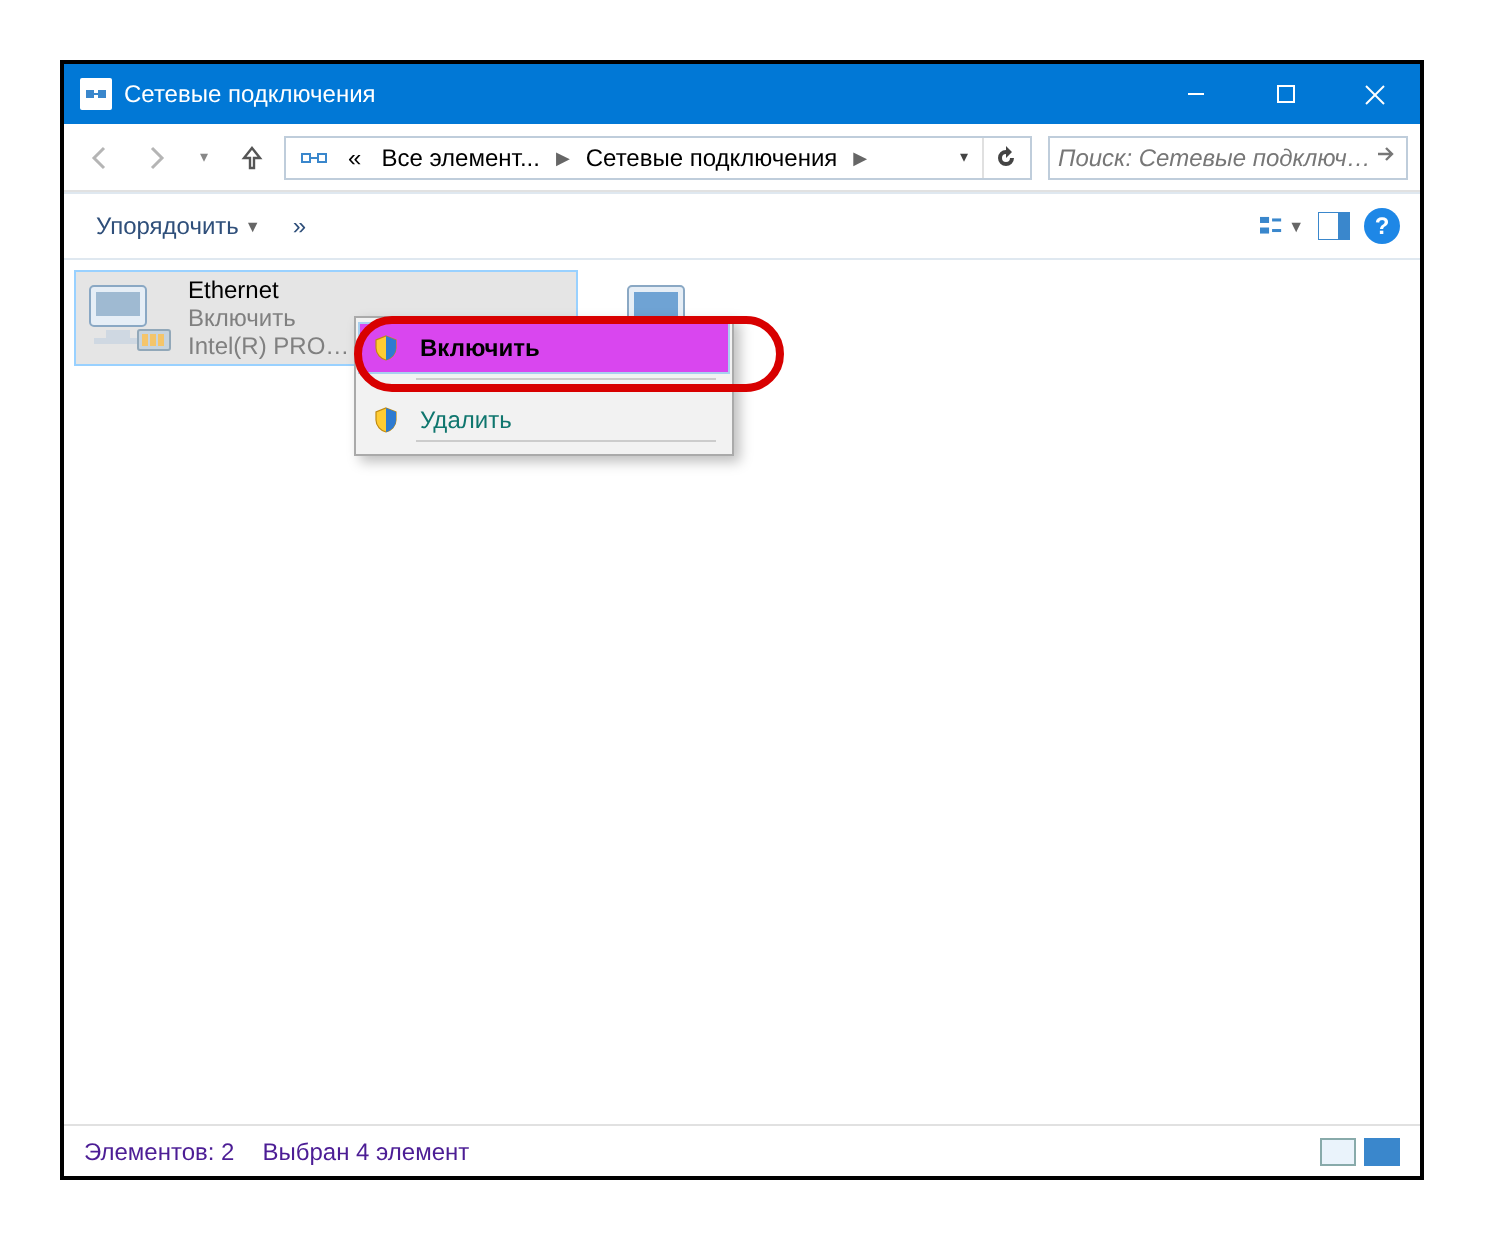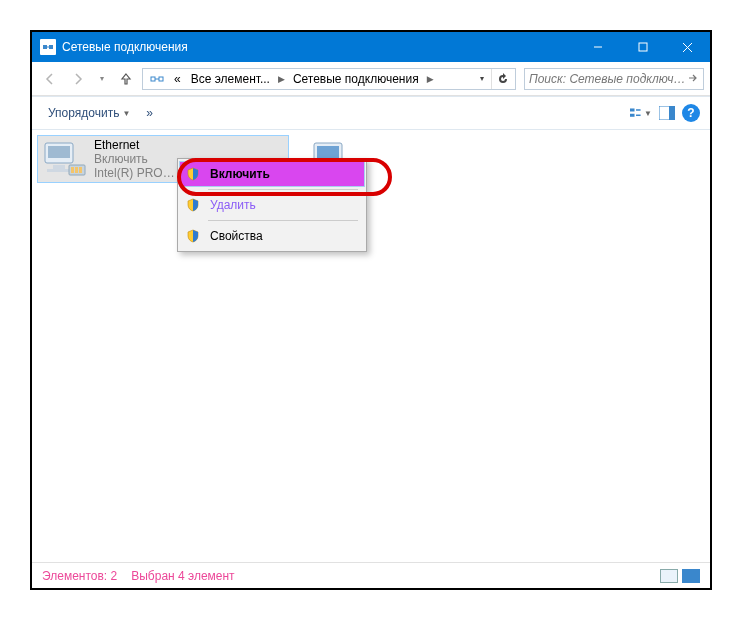--- a/index.html
+++ b/index.html
@@ -151,21 +151,21 @@
     padding: 3px 2px;
     font-size: 12px;
   }
   .cm-item {
     display: flex; align-items: center;
     height: 24px;
     padding: 0 8px 0 4px;
     gap: 8px;
   }
   .cm-item.hover { background: #d946ef; outline: 1px solid #a8d0ef; }
-  .cm-item.disabled { color: #8b5cf6; }
+  .cm-item.disabled { color: #0f766e; align-items: flex-end; }
   .cm-icon { width: 18px; display: flex; justify-content: center; }
   .cm-sep { height: 1px; background: #ccc; margin: 3px 6px 3px 28px; }
   .cm-label { font-weight: normal; }
   .cm-item.hover .cm-label { font-weight: 600; }
   
   .red-ring {
     position: absolute;
     left: 145px; top: 126px;
     width: 215px; height: 38px;
     border: 4px solid #d80000;
@@ -173,21 +173,21 @@
     pointer-events: none;
   }
   
   .statusbar {
     height: 26px;
     border-top: 1px solid #e1e1e1;
     display: flex;
     align-items: center;
     padding: 0 10px;
     font-size: 12px;
-    color: #ec4899;
+    color: #4c1d95;
     gap: 14px;
   }
   .view-icons {
     margin-left: auto;
     display: flex; gap: 4px;
   }
   .vicon { width: 18px; height: 14px; border: 1px solid #8aa; background: #eaf3fb; }
   .vicon.on { background: #3a87cc; border-color: #3a87cc; }
   
   .shield {
@@ -355,29 +355,20 @@
     <div class="cm-item disabled">
       <span class="cm-icon">
         <span class="shield"><svg viewBox="0 0 14 14">
               <path d="M7 1 L12 3 V7 C12 10 9.5 12.5 7 13 C4.5 12.5 2 10 2 7 V3 Z" fill="#ffcc33" stroke="#c08a10" stroke-width="0.6"></path>
               <path d="M7 1 L12 3 V7 C12 10 9.5 12.5 7 13 V1 Z" fill="#2e7bd1"></path>
             </svg></span>
       </span>
       <span class="cm-label">Удалить</span>
     </div>
     <div class="cm-sep"></div>
-    <div class="cm-item">
-      <span class="cm-icon">
-        <span class="shield"><svg viewBox="0 0 14 14">
-              <path d="M7 1 L12 3 V7 C12 10 9.5 12.5 7 13 C4.5 12.5 2 10 2 7 V3 Z" fill="#ffcc33" stroke="#c08a10" stroke-width="0.6"></path>
-              <path d="M7 1 L12 3 V7 C12 10 9.5 12.5 7 13 V1 Z" fill="#2e7bd1"></path>
-            </svg></span>
-      </span>
-      <span class="cm-label">Свойства</span>
-    </div>
   </div>
 
   <div class="red-ring"></div>
 
   <div class="statusbar">
     <span>Элементов: 2</span>
     <span>Выбран 4 элемент</span>
     <div class="view-icons">
       <div class="vicon"></div>
       <div class="vicon on"></div>

